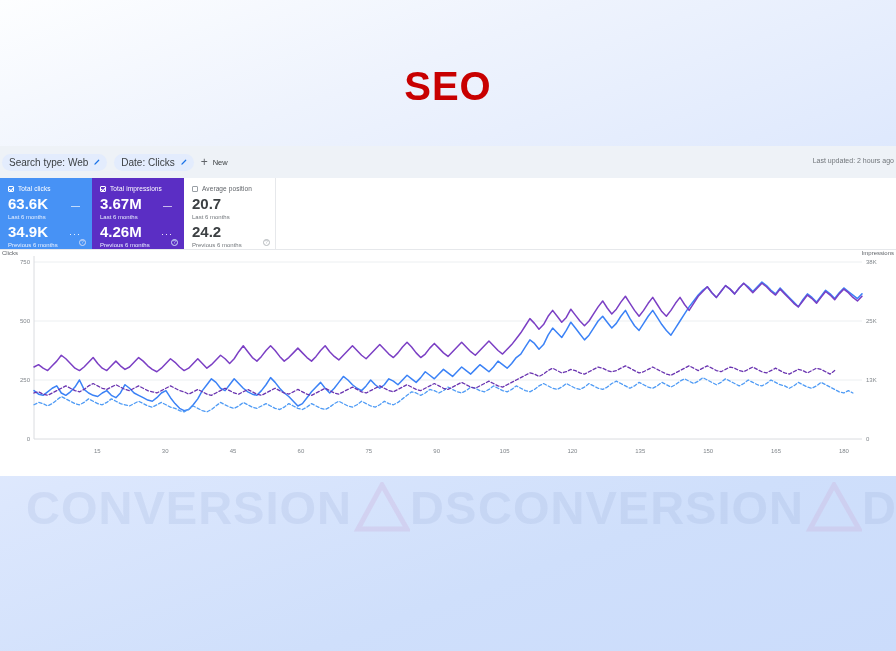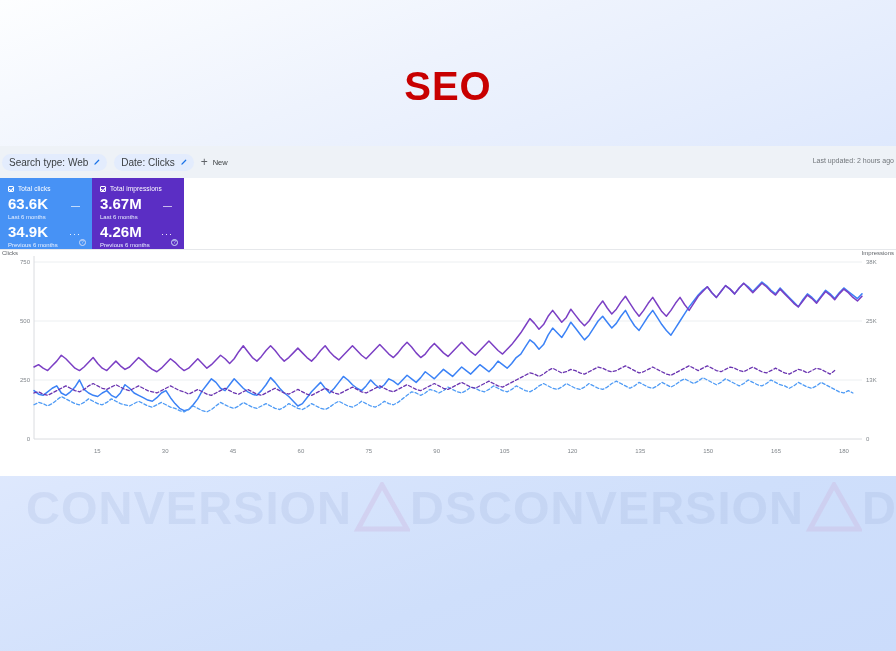--- a/index.html
+++ b/index.html
@@ -233,20 +233,35 @@
         <div class="sub">Last 6 months</div>
         <div class="val-row">
           <span class="val">4.26M</span>
           <span class="legend-mark">···</span>
         </div>
         <div class="sub">Previous 6 months</div>
         <div class="qmark">?</div>
       </div>
 
 
+      <div class="card">
+        <div class="card-head">
+          <span class="cbox"></span>
+          <span class="card-title">Average position</span>
+        </div>
+        <div class="val-row">
+          <span class="val">20.7</span>
+        </div>
+        <div class="sub">Last 6 months</div>
+        <div class="val-row">
+          <span class="val">24.2</span>
+        </div>
+        <div class="sub">Previous 6 months</div>
+        <div class="qmark">?</div>
+      </div>
 
       <div class="card spacer"></div>
     </div>
 
     <div id="chart-wrap">
       <div id="axis-label-left">Clicks</div>
       <div id="axis-label-right">Impressions</div>
       <svg id="plot">
           <line x1="34" y1="189" x2="862" y2="189" class="axis"></line>
           <text x="30" y="191.2" class="tick-l">0</text>

